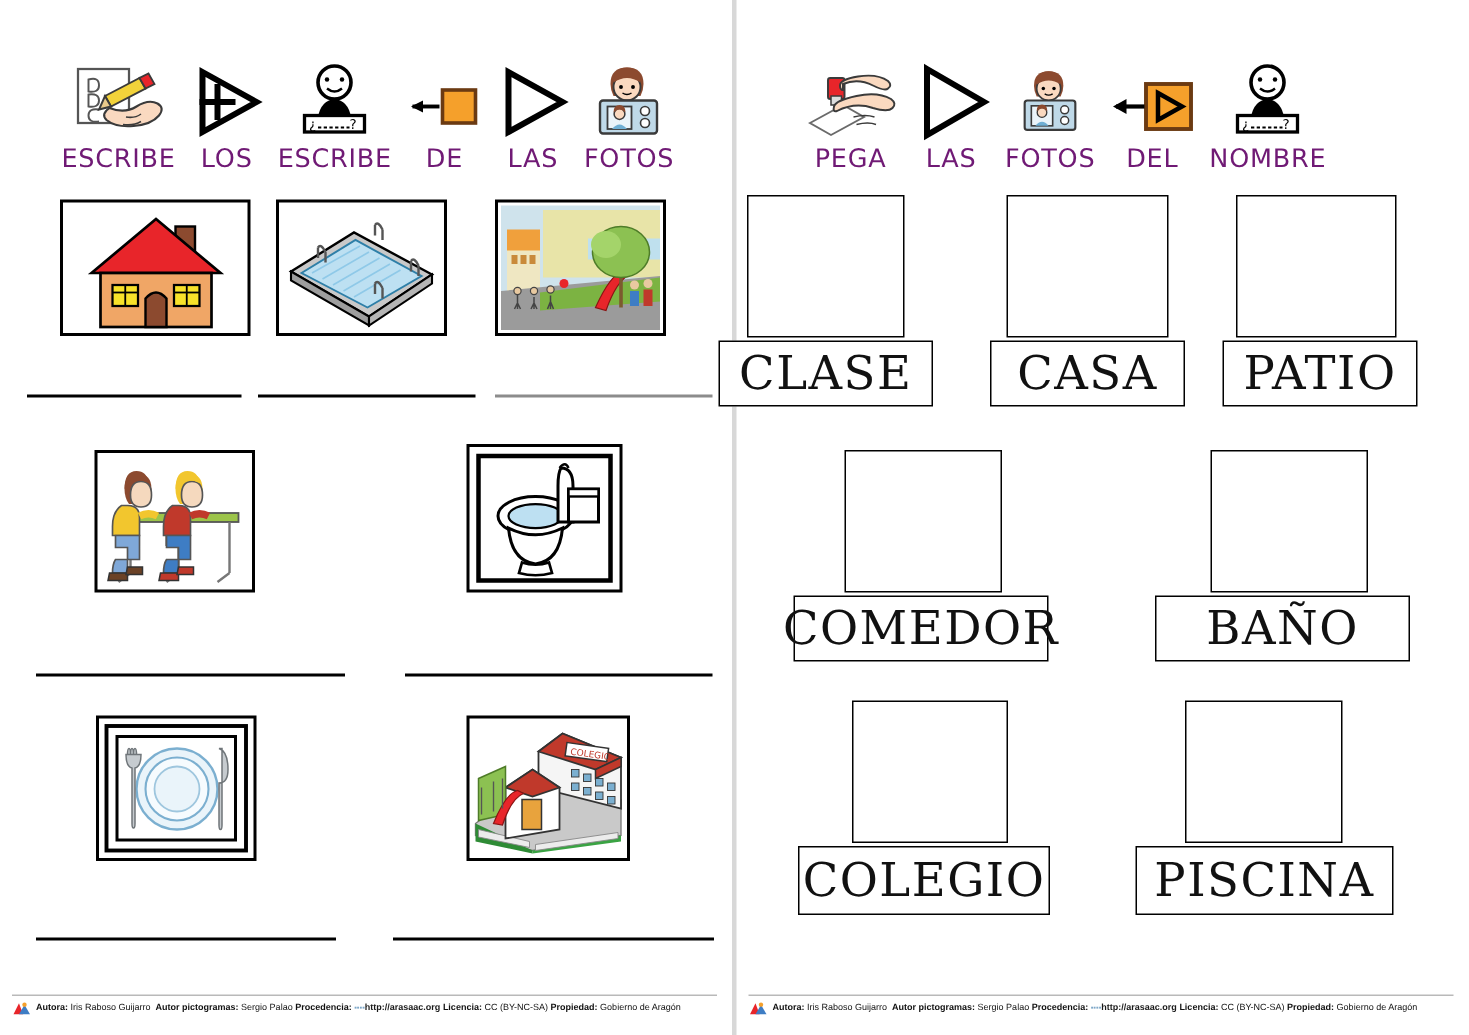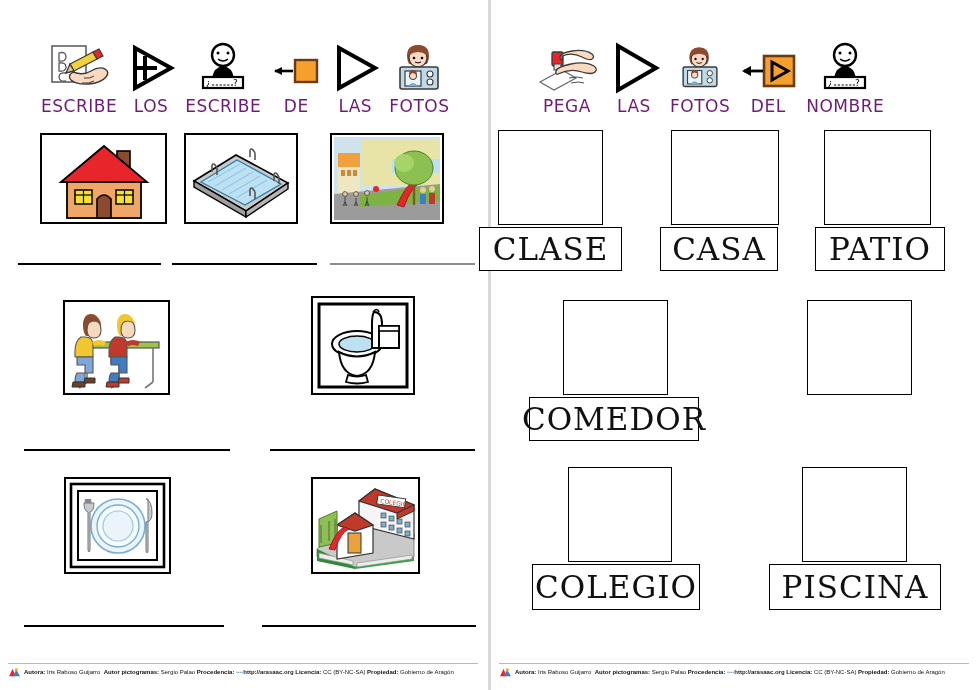--- a/index.html
+++ b/index.html
@@ -453,43 +453,44 @@
     </div>
   </div>
 
   <div class="paste-cell" style="left:7px;top:130px;">
     <div class="paste-box" style="width:105px;height:95px;"></div>
     <div class="word-box" style="width:143px;height:44px;margin-left:-19px;margin-top:2px;">CLASE</div>
   </div>
 
   <div class="paste-cell" style="left:180px;top:130px;">
     <div class="paste-box" style="width:108px;height:95px;"></div>
-    <div class="word-box" style="width:118px;height:44px;margin-left:-11px;margin-top:2px;">CASA</div>
+    <div class="word-box" style="width:130px;height:44px;margin-left:-11px;margin-top:2px;">CASA</div>
   </div>
 
   <div class="paste-cell" style="left:72px;top:300px;">
     <div class="paste-box" style="width:105px;height:95px;"></div>
     <div class="word-box" style="width:170px;height:44px;margin-left:-34px;margin-top:2px;">COMEDOR</div>
   </div>
 
   <div class="paste-cell" style="left:333px;top:130px;">
     <div class="paste-box" style="width:107px;height:95px;"></div>
     <div class="word-box" style="width:130px;height:44px;margin-left:-9px;margin-top:2px;">PATIO</div>
   </div>
 
   <div class="paste-cell" style="left:316px;top:300px;">
     <div class="paste-box" style="width:105px;height:95px;"></div>
+    <div class="word-box" style="width:170px;height:44px;margin-left:-37px;margin-top:2px;">BAÑO</div>
   </div>
 
   <div class="paste-cell" style="left:77px;top:467px;">
     <div class="paste-box" style="width:104px;height:95px;"></div>
     <div class="word-box" style="width:168px;height:46px;margin-left:-36px;margin-top:2px;">COLEGIO</div>
   </div>
 
-  <div class="paste-cell" style="left:311px;top:467px;">
+  <div class="paste-cell" style="left:299px;top:467px;">
     <div class="paste-box" style="width:105px;height:95px;"></div>
     <div class="word-box" style="width:172px;height:46px;margin-left:-33px;margin-top:2px;">PISCINA</div>
   </div>
 
   <div class="footer-rule" style="left:8px;width:470px;"></div>
   <div class="footer" style="left:8px;width:470px;">
     <svg class="footer-icon" viewBox="0 0 14 12">
       <path d="M1 10 L5 2 L8 10 Z" fill="#E8252A"></path>
       <path d="M5 10 L9 3 L13 10 Z" fill="#3E7DC4"></path>
       <circle cx="9" cy="3" r="1.6" fill="#F5A02B"></circle>

